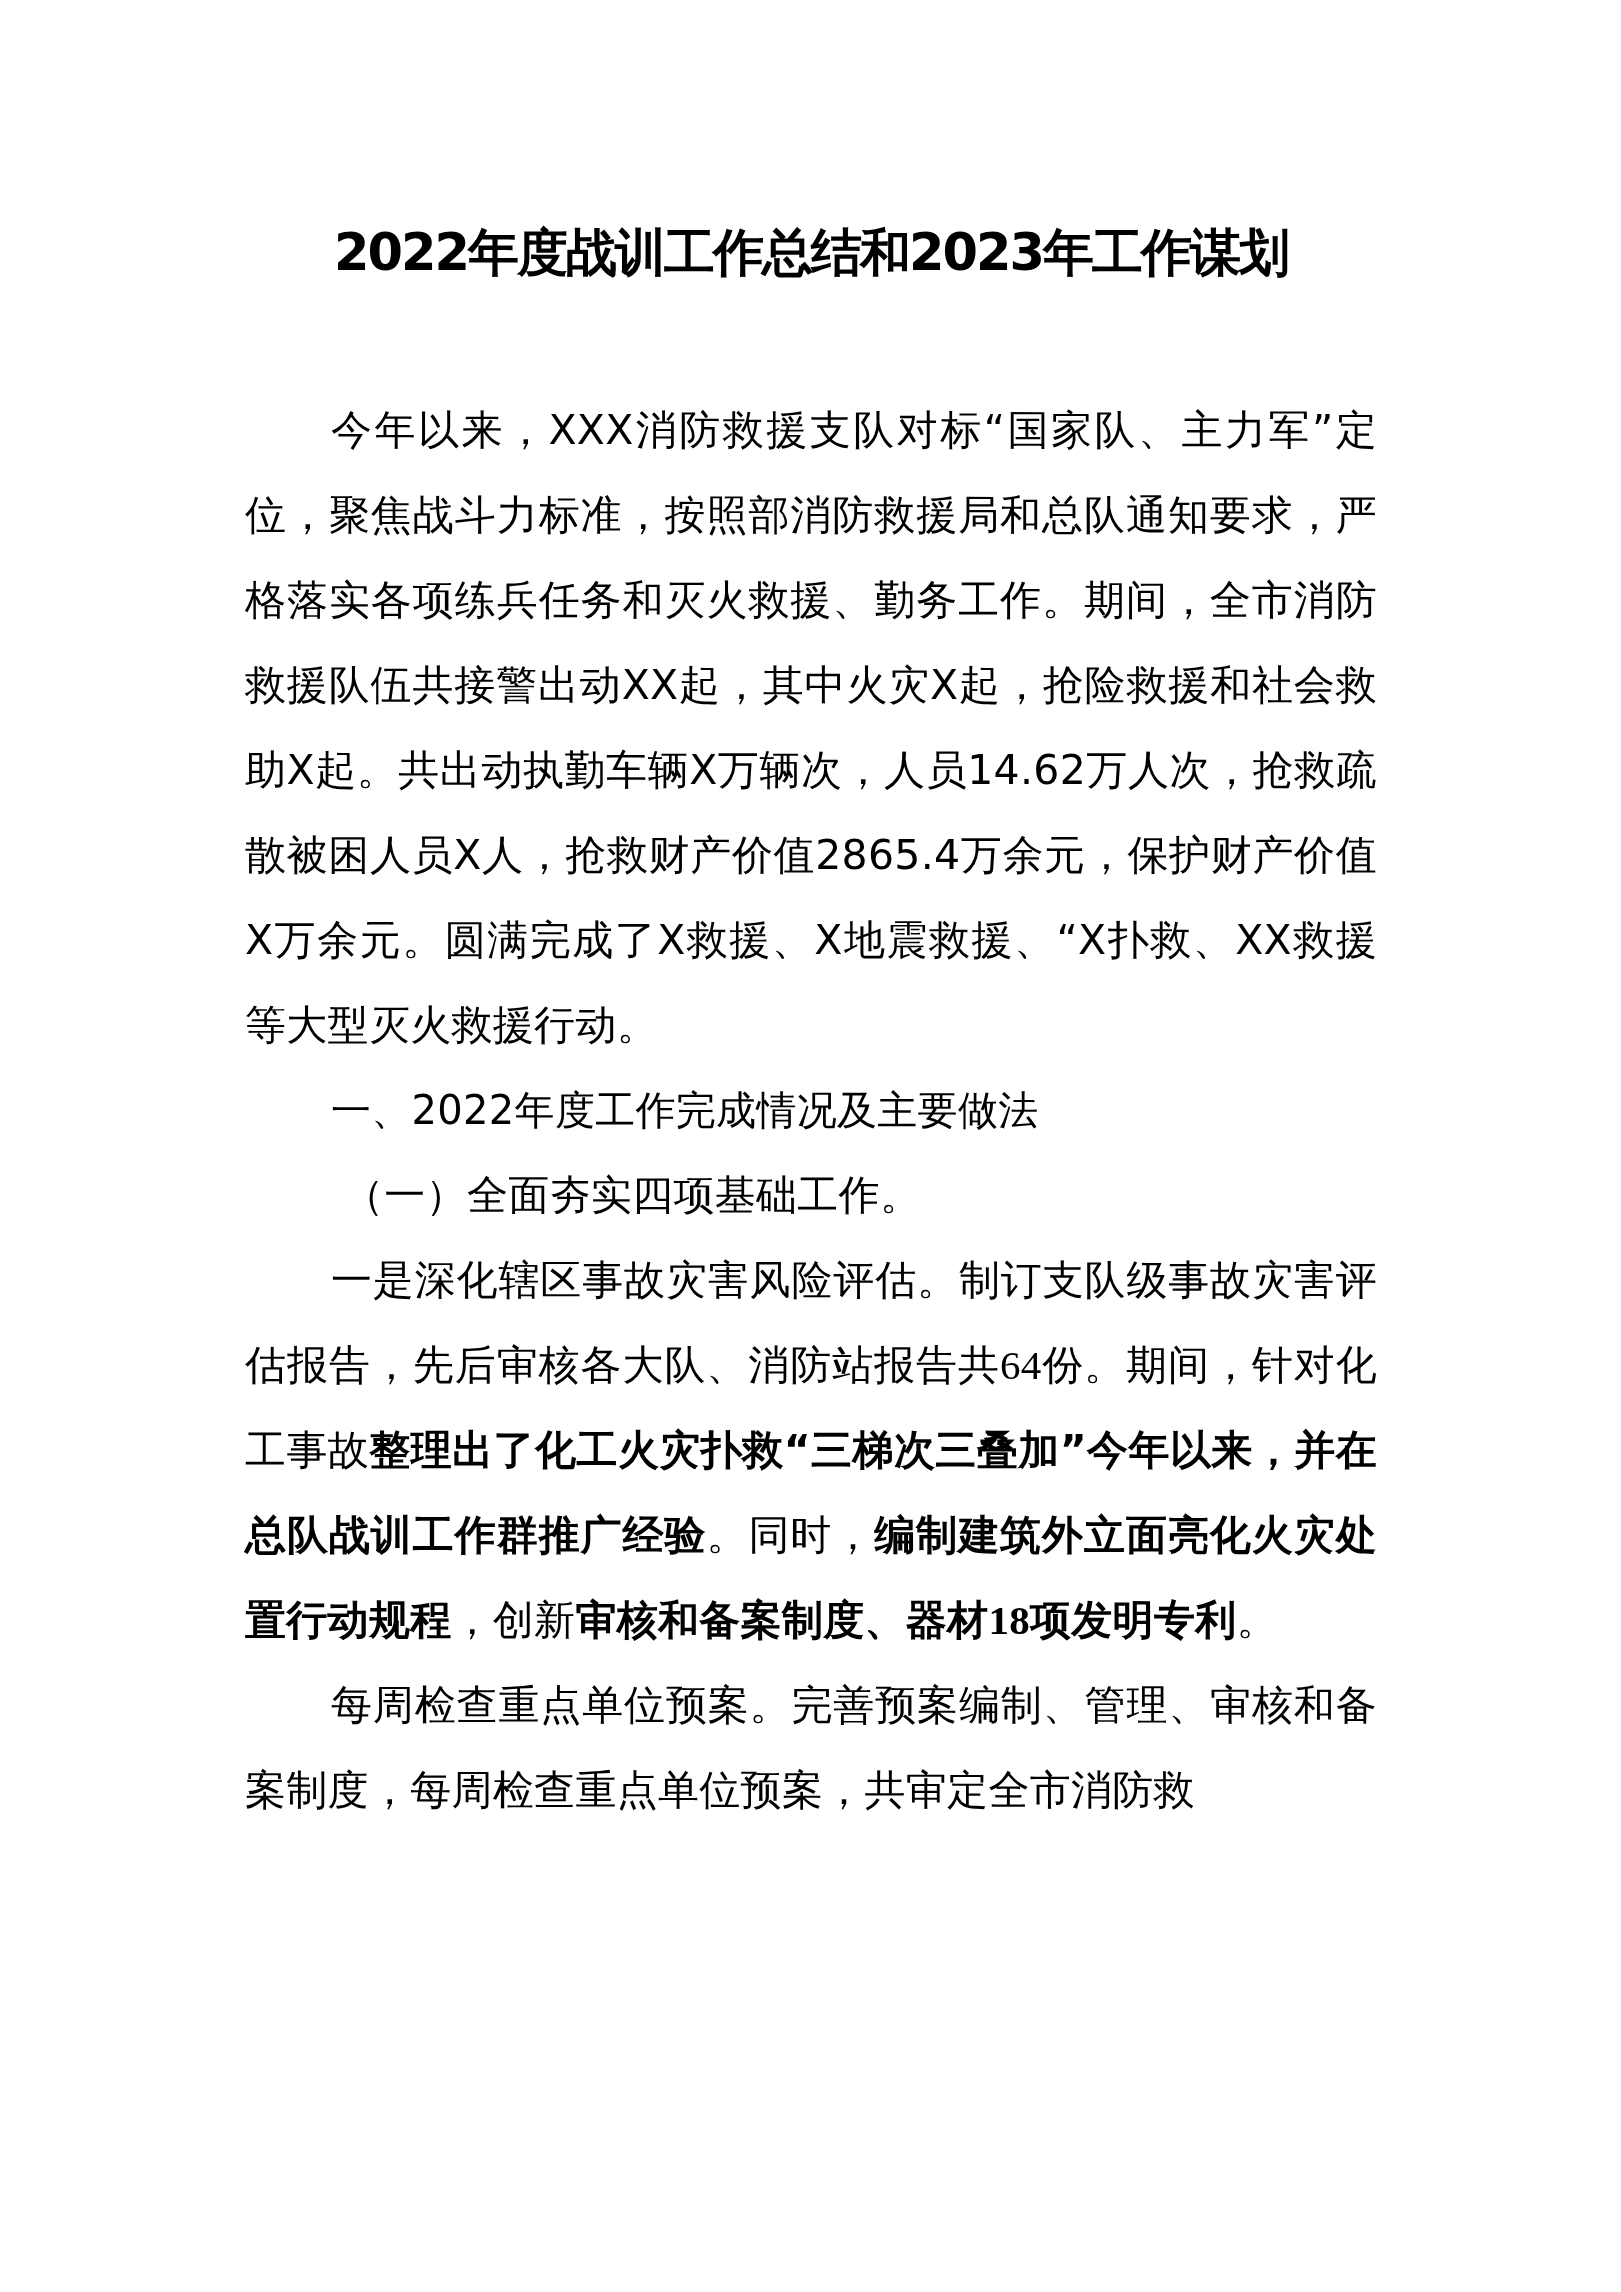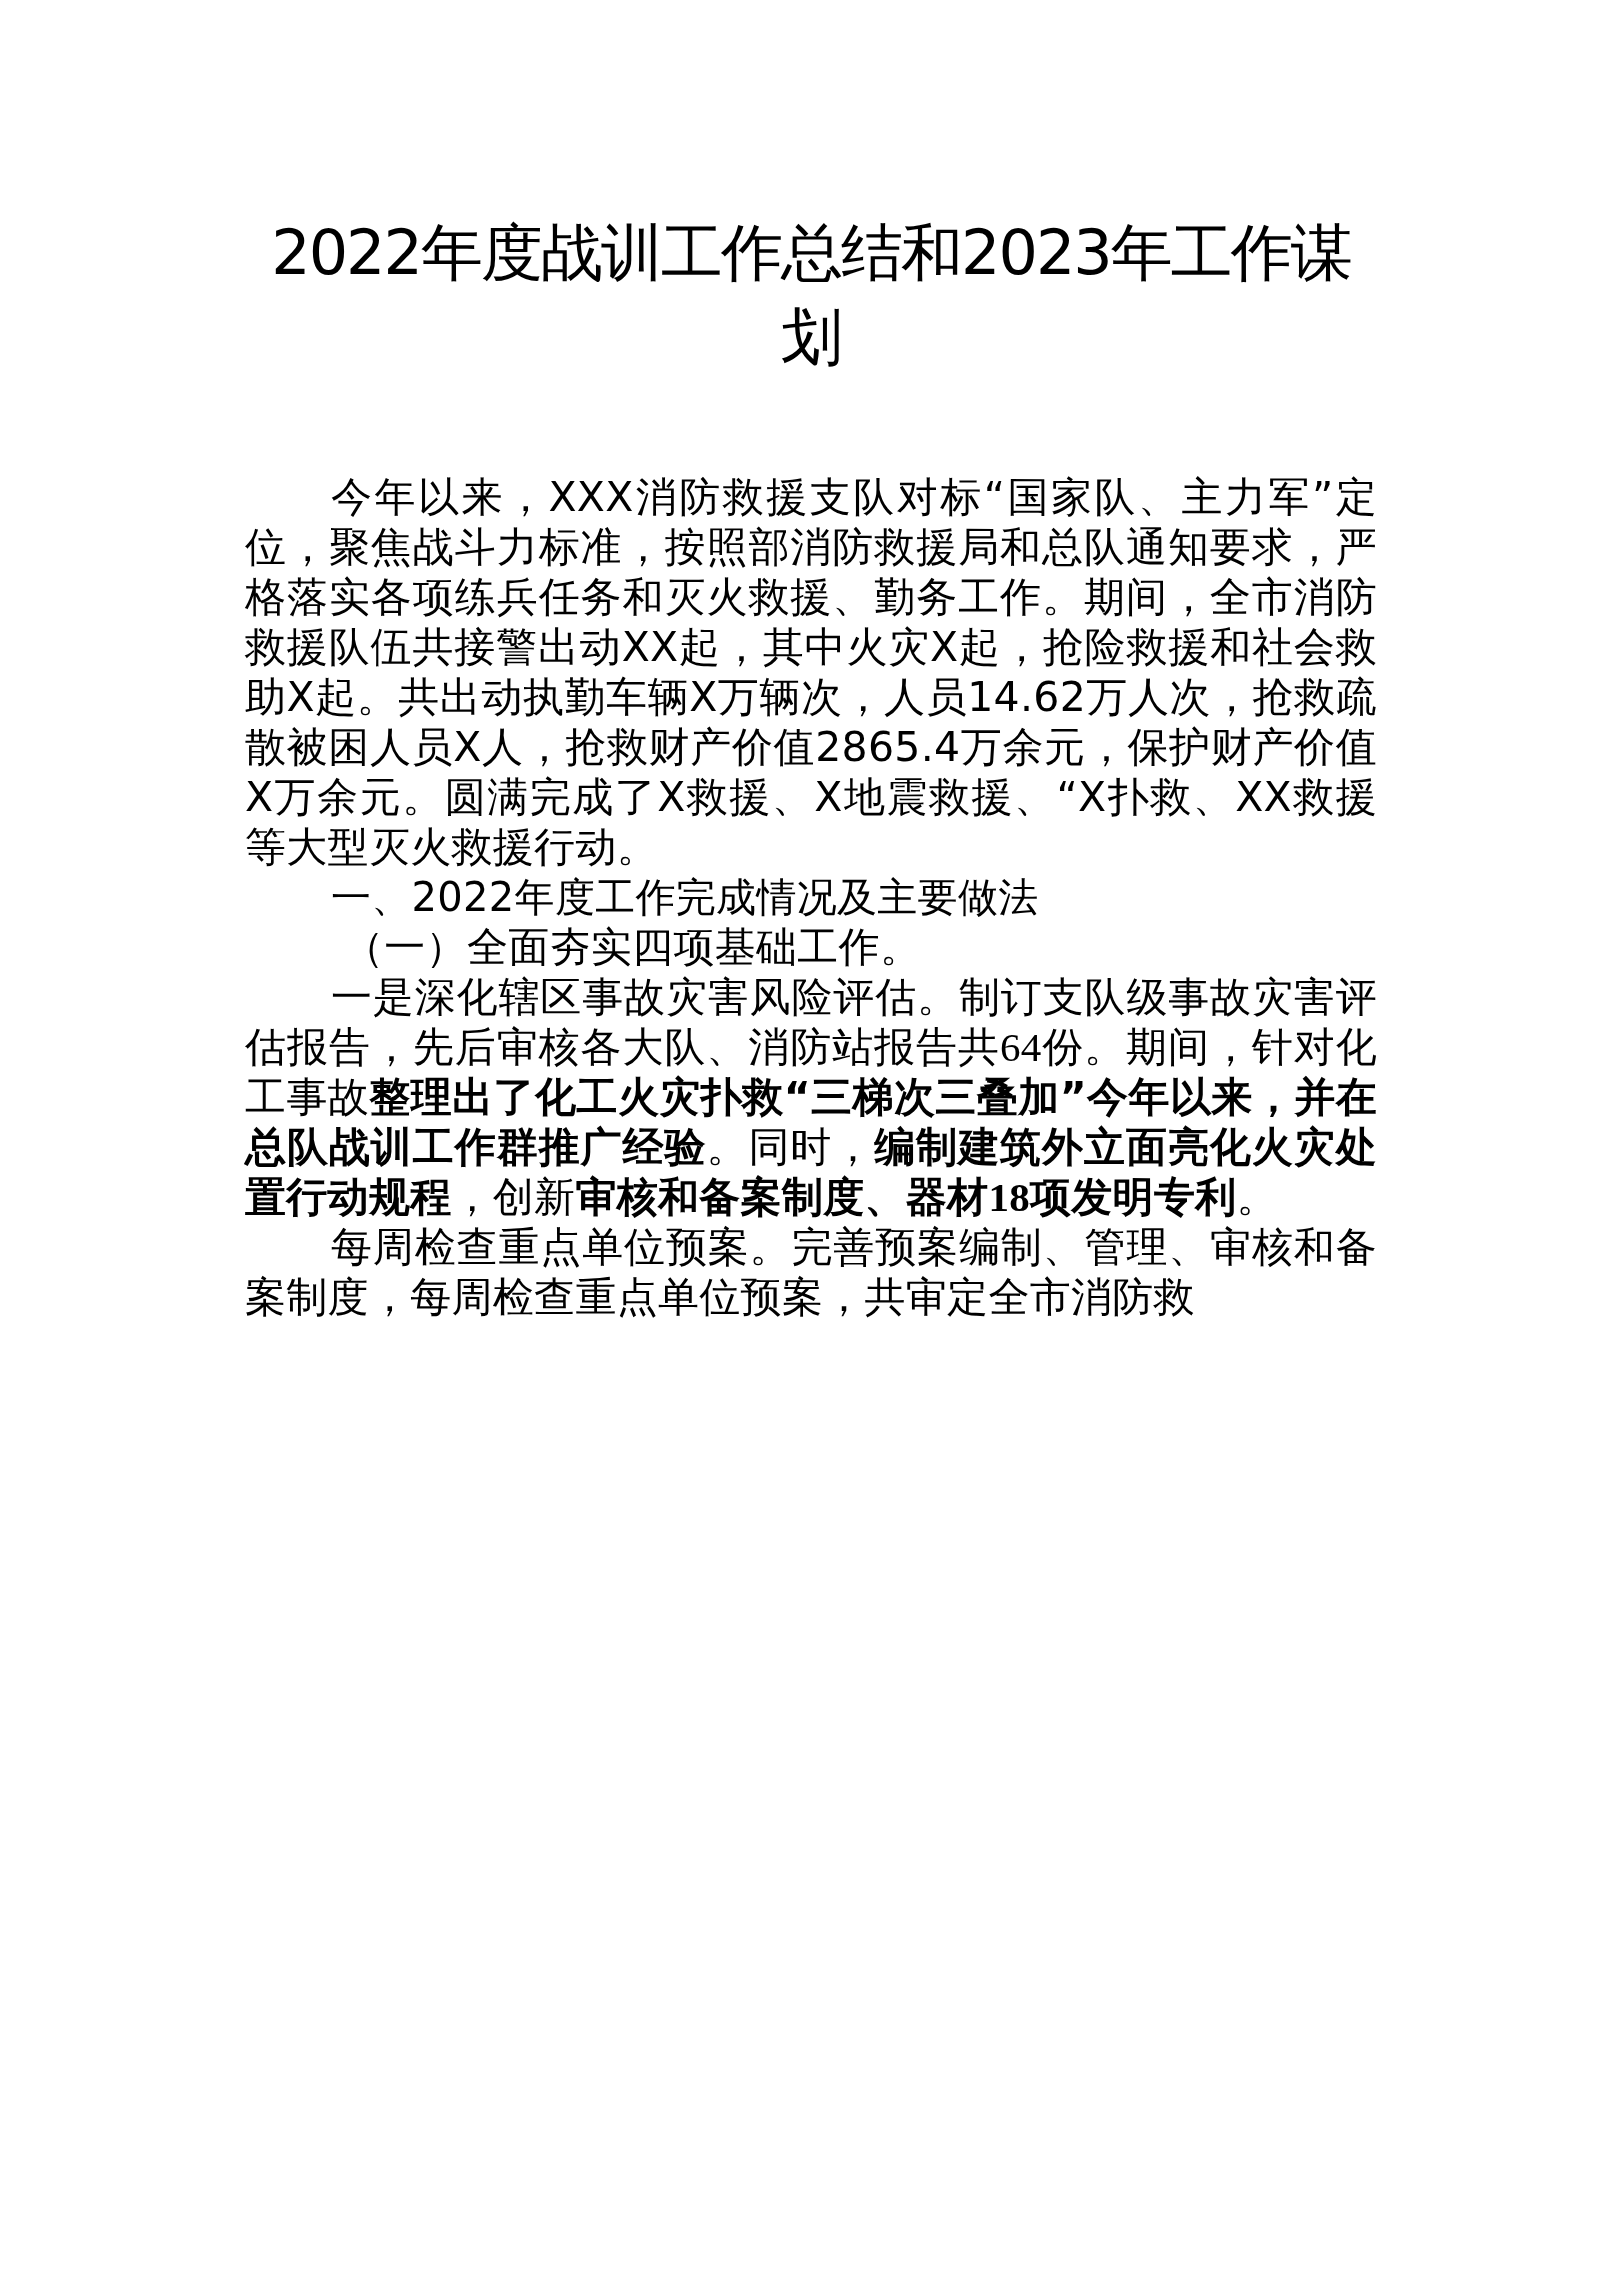--- a/index.html
+++ b/index.html
@@ -1,22 +1,22 @@
 <!DOCTYPE html>
 <html><head>
 <meta charset="utf-8">
 <style>
   html, body { margin: 0; padding: 0; background: #ffffff; }
   body { width: 1621px; height: 2293px; position: relative; overflow: hidden;
          font-family: "DejaVu Sans", "Liberation Sans", sans-serif; color: #000; }
   .page { position: absolute; left: 245px; top: 211px; width: 1132px; }
-  .title { text-align: center; font-size: 62px; line-height: 84px; margin: 0;
-           font-weight: normal; letter-spacing: -2px; }
+  .title { text-align: center; font-size: 51px; line-height: 84px; margin: 0;
+           font-weight: bold; letter-spacing: -2px; }
   .body { margin-top: 93px; }
-  .p { font-size: 41px; line-height: 50px; margin: 0; text-align: justify;
+  .p { font-size: 41px; line-height: 85px; margin: 0; text-align: justify;
        text-align-last: left; letter-spacing: 0.3px; }
   .indent { text-indent: 86px; }
   .h1 { text-indent: 86px; font-size: 40px; }
   .h2 { text-indent: 98px; }
   b { font-weight: bold; }
   .num-serif { font-family: "Liberation Serif", "DejaVu Serif", serif; }
 </style>
 </head>
 <body>
 

